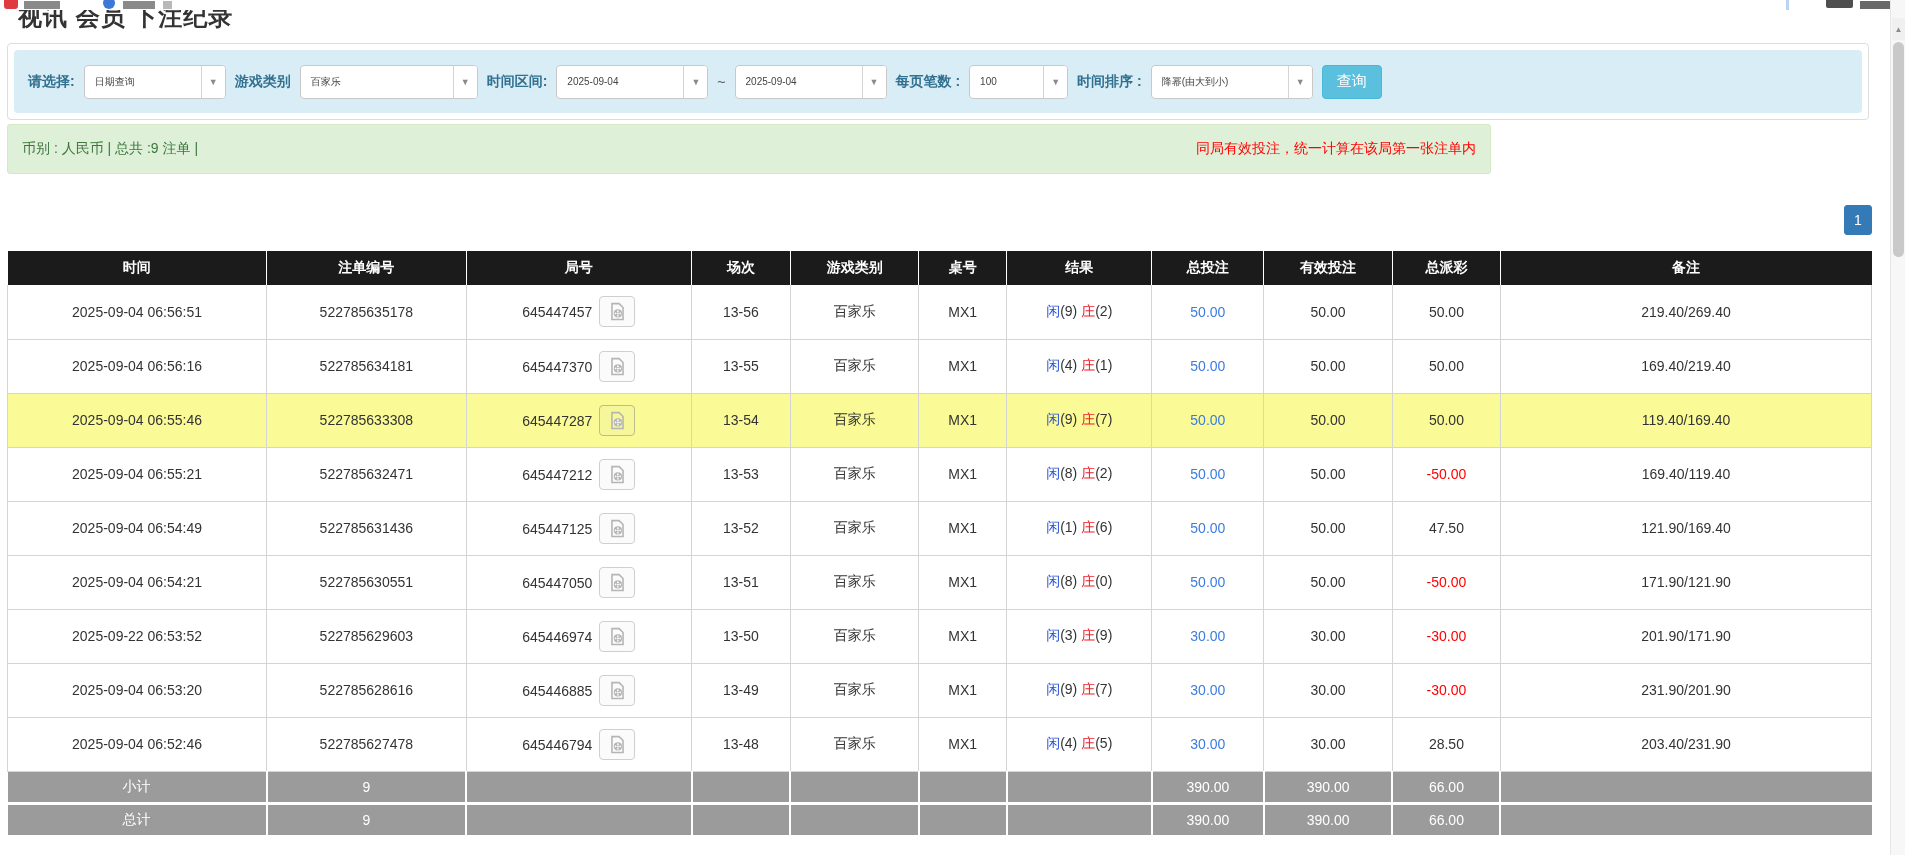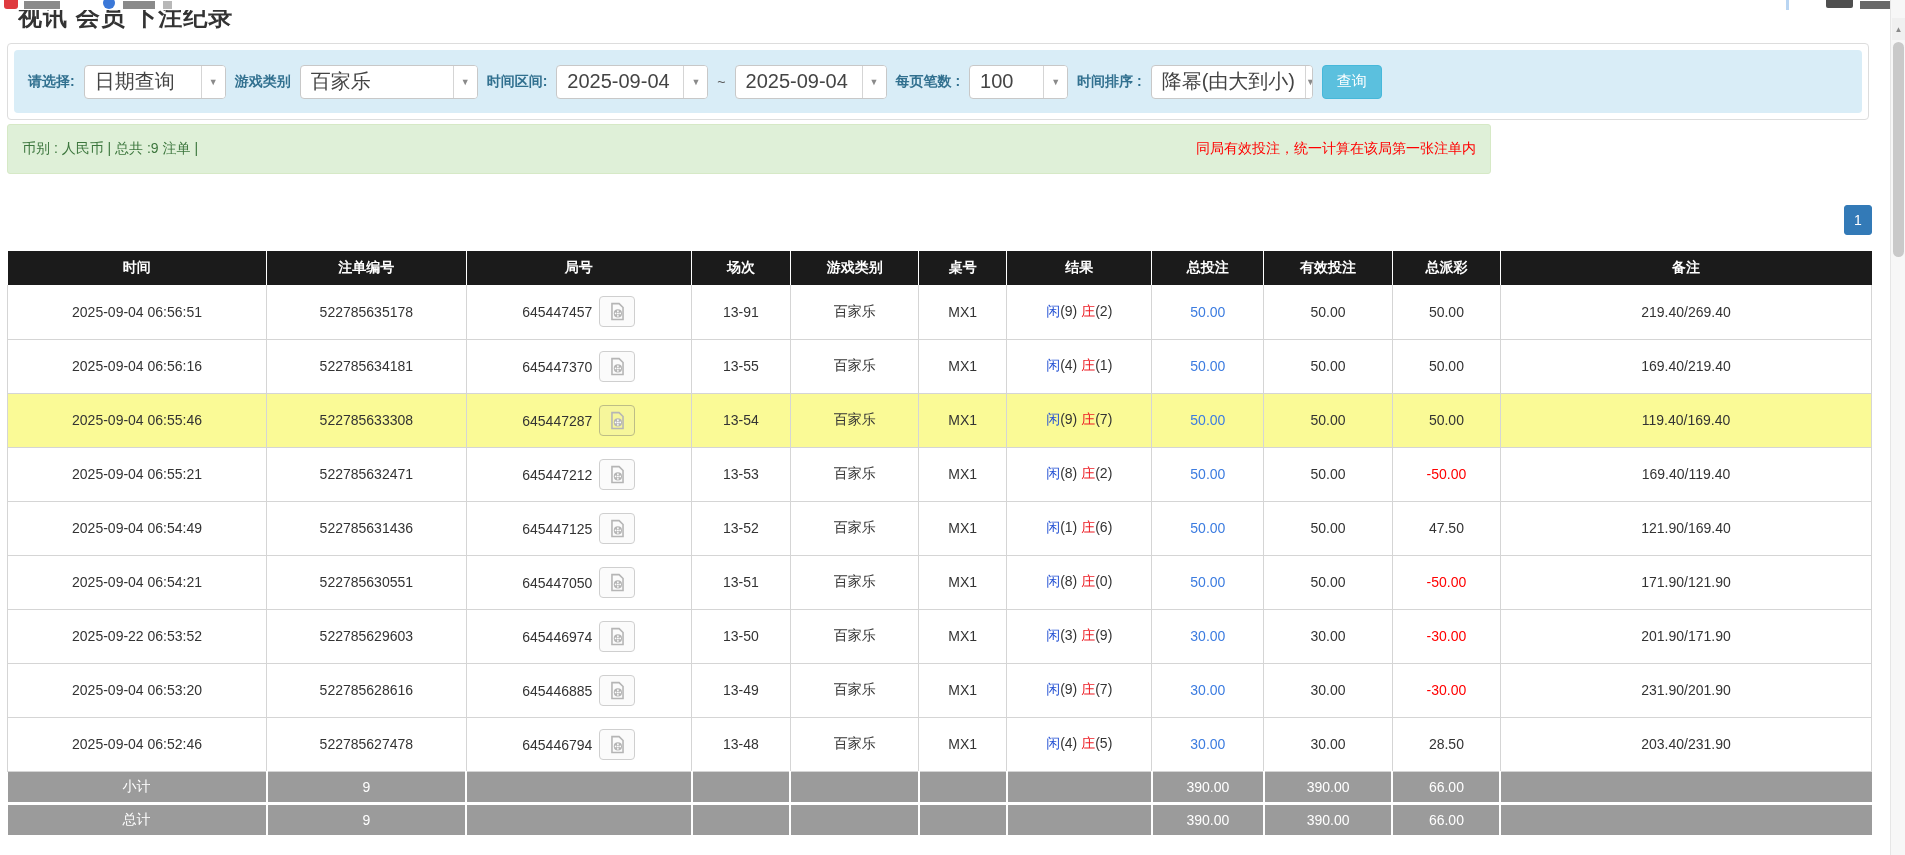--- a/index.html
+++ b/index.html
@@ -23,21 +23,21 @@
   .title-clip h1 { font-size:24px; font-weight:bold; color:#333; margin-top:-9px; letter-spacing:1px; white-space:nowrap; }
 
   
   .filter-panel { position:absolute; left:7px; top:43px; width:1862px; height:77px;
                   border:1px solid #ddd; border-radius:4px; background:#fff; }
   .filter-bar { position:absolute; left:6px; right:6px; top:6px; bottom:6px; background:#d9edf7;
                 border-radius:4px; display:flex; align-items:center; gap:9px; padding:8px 14px; }
   .flabel { font-size:14px; font-weight:bold; color:#31708f; white-space:nowrap; }
   .selectbox { display:flex; align-items:stretch; height:34px; background:#fff; border:1px solid #c8c8c8;
                border-radius:4px; overflow:hidden; cursor:pointer; }
-  .selectbox .val { display:flex; align-items:center; padding:0 10px; font-size:20px; color:#444; flex:1; white-space:nowrap; }
+  .selectbox .val { display:flex; align-items:center; padding:0 10px; font-size:10px; color:#444; flex:1; white-space:nowrap; }
   .selectbox .caret { width:24px; display:flex; align-items:center; justify-content:center;
                       border-left:1px solid #d5d5d5; color:#8a8a8a; font-size:9px; background:#fff; }
   .w140{width:142px;} .w178{width:178px;} .w152{width:152px;} .w98{width:99px;} .w162{width:162px;}
   .tilde { font-size:14px; color:#555; }
   .search-btn { height:34px; padding:0 14px; background:#5bc0de; border:1px solid #46b8da; border-radius:4px;
                 color:#fff; font-size:15px; cursor:pointer; }
 
   
   .summary-bar { position:absolute; left:7px; top:124px; width:1484px; height:50px; background:#dff0d8;
                  border:1px solid #d6e9c6; border-radius:3px; display:flex; align-items:center; }
@@ -188,21 +188,21 @@
                   <path d="M5 2 h9 l5 5 v15 h-14 z" fill="none" stroke="#b5b5b5" stroke-width="2"></path>
                   <circle cx="12.5" cy="14.5" r="5.2" fill="#b5b5b5"></circle>
                   <circle cx="12.5" cy="14.5" r="1.2" fill="#fff"></circle>
                   <circle cx="12.5" cy="11.6" r="1.1" fill="#fff"></circle>
                   <circle cx="12.5" cy="17.4" r="1.1" fill="#fff"></circle>
                   <circle cx="9.6" cy="14.5" r="1.1" fill="#fff"></circle>
                   <circle cx="15.4" cy="14.5" r="1.1" fill="#fff"></circle>
                 </svg>
               </button>
     </td>
-    <td>13-91</td>
+    <td>13-56</td>
     <td>百家乐</td>
     <td>MX1</td>
     <td>
       <span class="p-blue">闲</span><span>(9)</span>
       <span class="p-red">庄</span><span>(2)</span>
     </td>
     <td><a class="bet-link">50.00</a></td>
     <td>50.00</td>
     <td>50.00</td>
     <td>219.40/269.40</td>

